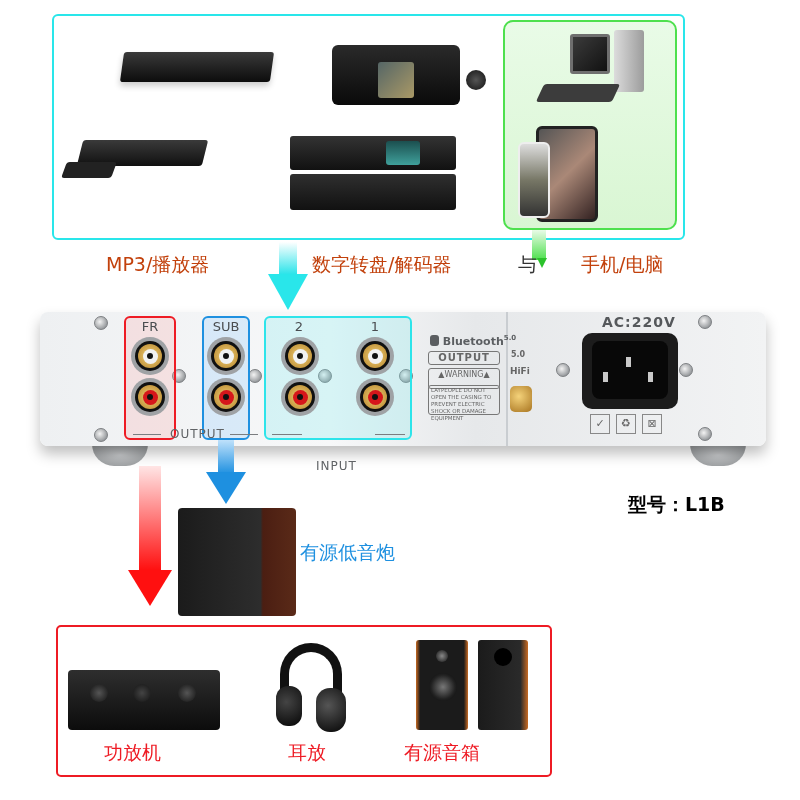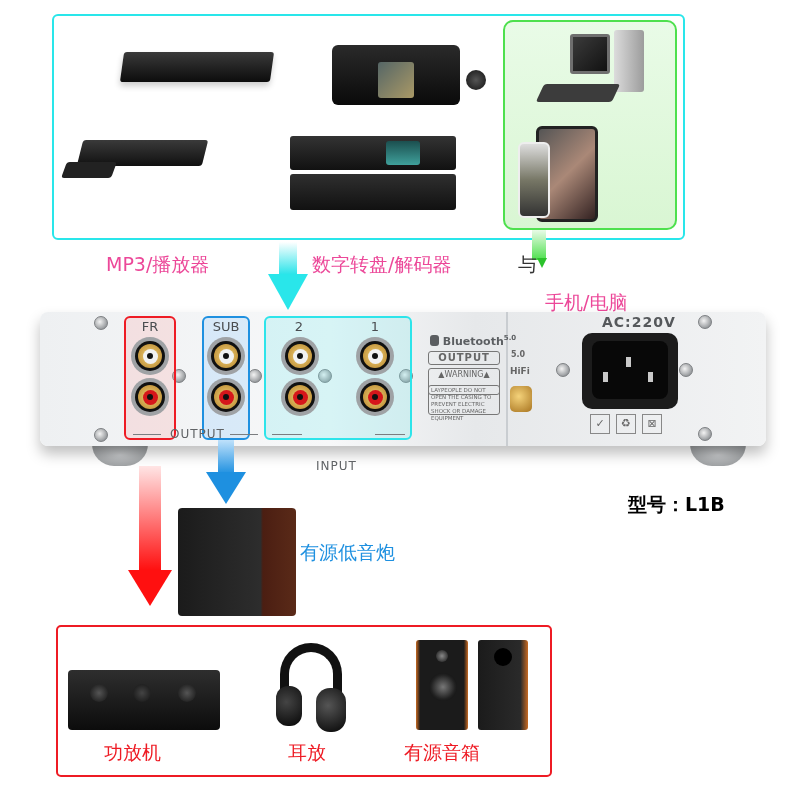--- a/index.html
+++ b/index.html
@@ -4,21 +4,21 @@
 <style>
   * { box-sizing: border-box; margin: 0; padding: 0; }
   body { width: 800px; height: 800px; background: #ffffff; position: relative; overflow: hidden; font-family: "DejaVu Sans", sans-serif; }
   .abs { position: absolute; font-weight: bold; }
 
   
   #source-box { left: 52px; top: 14px; width: 633px; height: 226px; border: 2px solid #29e6ea; border-radius: 6px; background: #fff; }
   #pc-box { left: 503px; top: 20px; width: 174px; height: 210px; border: 2px solid #4ee04e; border-radius: 10px; background: linear-gradient(180deg,#e9fbe7,#d9f6d3); }
 
   .dev { position: absolute; border-radius: 3px; }
-  .label-src { position: absolute; top: 252px; font-size: 19px; color: #ec4899; white-space: nowrap; }
+  .label-src { position: absolute; top: 252px; font-size: 19px; color: #c2410c; white-space: nowrap; }
 
   
   #amp-panel { left: 40px; top: 312px; width: 726px; height: 134px; border-radius: 8px;
      background: linear-gradient(90deg,#eef0f2 0%,#f7f8f9 40%,#e6e8ea 60%,#f2f3f4 100%); box-shadow: 0 8px 14px rgba(0,0,0,.25); }
   #amp-divider { left: 506px; top: 312px; width: 2px; height: 134px; background: #c9cdd1; }
   .foot { position: absolute; top: 444px; width: 56px; height: 22px; border-radius: 0 0 28px 28px; background: radial-gradient(ellipse at center,#c9cbcd,#8e9193); }
 
   .screw { position: absolute; width: 14px; height: 14px; border-radius: 50%; background: radial-gradient(circle at 40% 40%,#f3f3f3,#9a9da0 70%,#5a5d60); border: 1px solid #7d8083; }
 
   .rca { position: absolute; width: 38px; height: 38px; border-radius: 50%; background: #9fa2a5; display:flex; align-items:center; justify-content:center; }
@@ -80,21 +80,21 @@
 
 <div class="arrow-shaft" style="left:279px;top:242px;width:18px;height:32px;background:linear-gradient(180deg,#ffffff,#2de4ea);"></div>
 <div class="arrow-head" style="left:268px;top:274px;border-left-width:20px;border-right-width:20px;border-top-width:36px;border-top-color:#29e6ea;"></div>
 
 <div class="arrow-shaft" style="left:532px;top:230px;width:14px;height:30px;background:linear-gradient(180deg,#e9fbe7,#4ee04e);"></div>
 <div class="arrow-head" style="left:537px;top:258px;border-left-width:5px;border-right-width:5px;border-top-width:10px;border-top-color:#2bc22b;"></div>
 
 <div class="label-src" style="left:106px;">MP3/播放器</div>
 <div class="label-src" style="left:312px;">数字转盘/解码器</div>
 <div class="label-src" style="left:518px;color:#333;">与</div>
-<div class="label-src" style="left:545px;margin-top:38px;">手机/电脑</div>
+<div class="label-src" style="left:581px;">手机/电脑</div>
 
 <div class="foot" style="left:92px;"></div>
 <div class="foot" style="left:690px;"></div>
 <div id="amp-panel" class="abs"></div>
 <div id="amp-divider" class="abs"></div>
 
 <div class="screw" style="left:94px;top:316px;"></div>
 <div class="screw" style="left:94px;top:428px;"></div>
 <div class="screw" style="left:172px;top:369px;"></div>
 <div class="screw" style="left:248px;top:369px;"></div>
@@ -192,21 +192,21 @@
 <div class="panel-line" style="left:230px;top:434px;width:28px;"></div>
 <div class="panel-line" style="left:272px;top:434px;width:30px;"></div>
 <div class="panel-text" style="left:316px;top:427px;margin-top:32px;">INPUT</div>
 <div class="panel-line" style="left:375px;top:434px;width:30px;"></div>
 
 <div class="abs" style="left:430px;top:334px;font-size:11px;color:#5b5e61;white-space:nowrap;">
   <span style="display:inline-block;width:9px;height:11px;border-radius:3px;background:#5b5e61;vertical-align:-1px;"></span>
   <span>Bluetooth</span><sup style="font-size:7px;">5.0</sup>
 </div>
 <div class="sticker" style="top:351px;height:14px;font-weight:bold;font-size:10px;line-height:12px;letter-spacing:1px;">OUTPUT</div>
-<div class="sticker" style="top:368px;height:27px;font-size:8px;line-height:11px;">
+<div class="sticker" style="top:368px;height:21px;font-size:8px;line-height:11px;">
   <span>▲</span><span>WARNING</span><span>▲</span>
 </div>
 <div class="sticker" style="top:385px;height:30px;font-size:5.5px;line-height:7px;text-align:left;padding:1px 2px;">LAYPEOPLE DO NOT OPEN THE CASING TO PREVENT ELECTRIC SHOCK OR DAMAGE EQUIPMENT</div>
 
 <div class="abs" style="left:511px;top:350px;font-size:8px;color:#666;">5.0</div>
 <div class="abs" style="left:510px;top:366px;font-size:9px;color:#666;font-weight:bold;">HiFi</div>
 <div class="abs" style="left:510px;top:386px;width:22px;height:26px;border-radius:5px;background:radial-gradient(circle at 40% 40%,#f4d27a,#a87420);"></div>
 
 <div class="abs" style="left:602px;top:314px;font-size:14px;color:#55585b;letter-spacing:1px;">AC:220V</div>
 <div id="iec" class="abs"></div>

